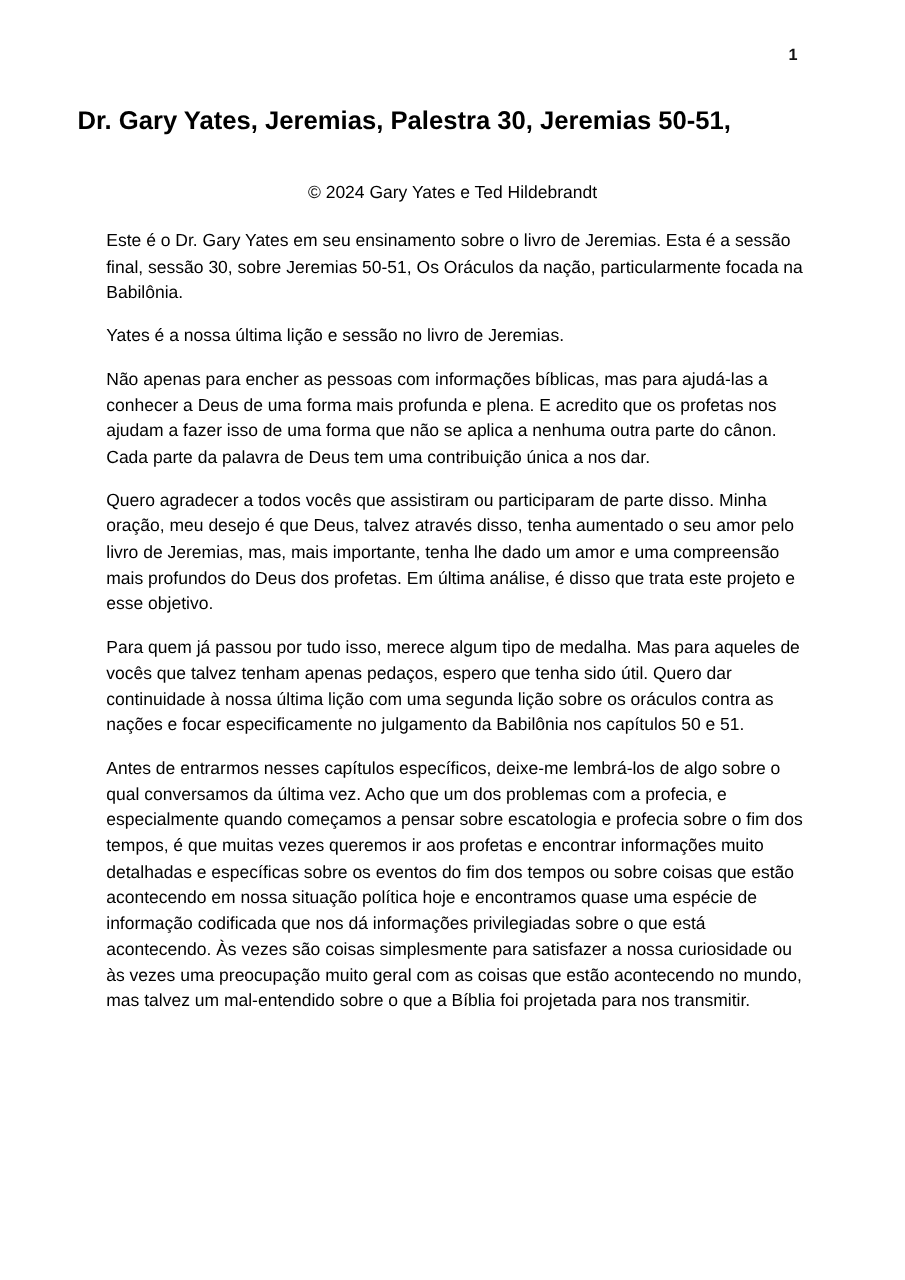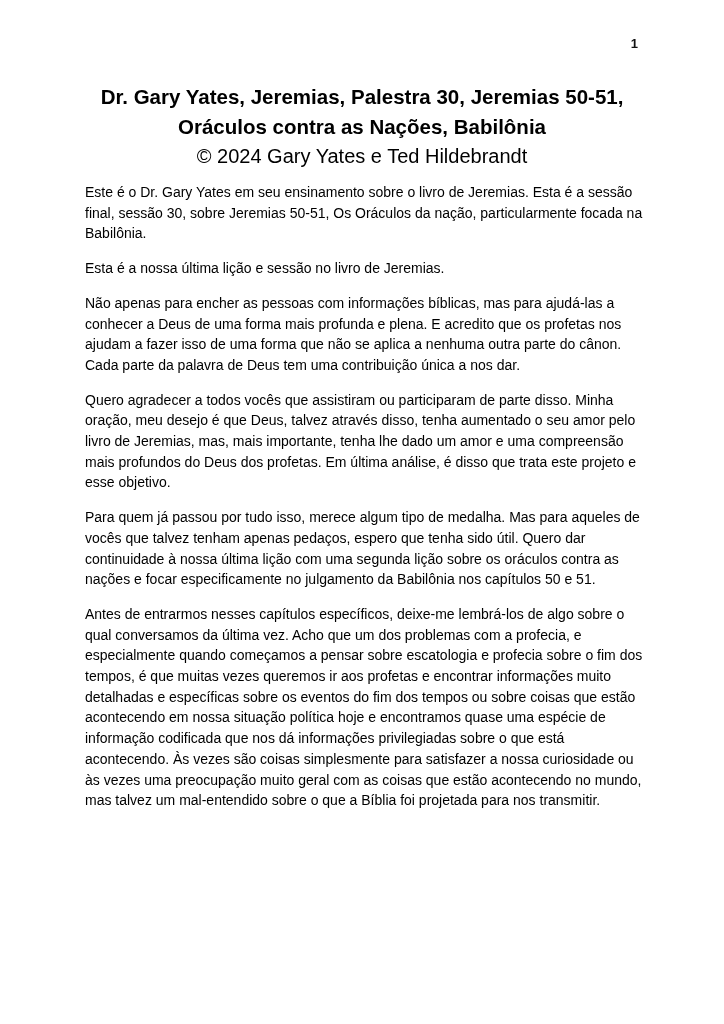--- a/index.html
+++ b/index.html
@@ -24,37 +24,36 @@
     font-size: 13px;
     font-weight: bold;
     color: #111111;
   }
   .title {
     position: absolute;
     top: 82px;
     left: 62px;
     width: 600px;
     margin: 0;
-    text-align: center;
     font-size: 20.5px;
     line-height: 30px;
     font-weight: bold;
     color: #000000;
   }
   .title .title-line {
     display: block;
     white-space: nowrap;
   }
   .copyright {
     position: absolute;
     top: 145px;
     left: 62px;
     width: 600px;
     text-align: center;
-    font-size: 20px;
+    font-size: 14px;
     color: #000000;
   }
   .body-text {
     position: absolute;
     top: 182px;
     left: 85px;
     width: 558px;
     font-size: 14px;
     line-height: 20.7px;
     color: #000000;
@@ -65,27 +64,26 @@
 </style>
 </head>
 <body>
 
 <div class="page">
 
   <div class="page-number">1</div>
 
   <h1 class="title">
     <span class="title-line">Dr. Gary Yates, Jeremias, Palestra 30, Jeremias 50-51,</span>
-    <span class="title-line">Oráculos contra as Nações, Babilônia</span>
   </h1>
 
   <div class="copyright">© 2024 Gary Yates e Ted Hildebrandt</div>
 
   <div class="body-text">
     <p>Este é o Dr. Gary Yates em seu ensinamento sobre o livro de Jeremias. Esta é a sessão final, sessão 30, sobre Jeremias 50-51, Os Oráculos da nação, particularmente focada na Babilônia.</p>
-    <p>Esta é a nossa última lição e sessão no livro de Jeremias.</p>
+    <p>Yates é a nossa última lição e sessão no livro de Jeremias.</p>
     <p>Não apenas para encher as pessoas com informações bíblicas, mas para ajudá-las a conhecer a Deus de uma forma mais profunda e plena. E acredito que os profetas nos ajudam a fazer isso de uma forma que não se aplica a nenhuma outra parte do cânon. Cada parte da palavra de Deus tem uma contribuição única a nos dar.</p>
     <p>Quero agradecer a todos vocês que assistiram ou participaram de parte disso. Minha oração, meu desejo é que Deus, talvez através disso, tenha aumentado o seu amor pelo livro de Jeremias, mas, mais importante, tenha lhe dado um amor e uma compreensão mais profundos do Deus dos profetas. Em última análise, é disso que trata este projeto e esse objetivo.</p>
     <p>Para quem já passou por tudo isso, merece algum tipo de medalha. Mas para aqueles de vocês que talvez tenham apenas pedaços, espero que tenha sido útil. Quero dar continuidade à nossa última lição com uma segunda lição sobre os oráculos contra as nações e focar especificamente no julgamento da Babilônia nos capítulos 50 e 51.</p>
     <p>Antes de entrarmos nesses capítulos específicos, deixe-me lembrá-los de algo sobre o qual conversamos da última vez. Acho que um dos problemas com a profecia, e especialmente quando começamos a pensar sobre escatologia e profecia sobre o fim dos tempos, é que muitas vezes queremos ir aos profetas e encontrar informações muito detalhadas e específicas sobre os eventos do fim dos tempos ou sobre coisas que estão acontecendo em nossa situação política hoje e encontramos quase uma espécie de informação codificada que nos dá informações privilegiadas sobre o que está acontecendo. Às vezes são coisas simplesmente para satisfazer a nossa curiosidade ou às vezes uma preocupação muito geral com as coisas que estão acontecendo no mundo, mas talvez um mal-entendido sobre o que a Bíblia foi projetada para nos transmitir.</p>
   </div>
 
 </div>
 
 </body></html>

